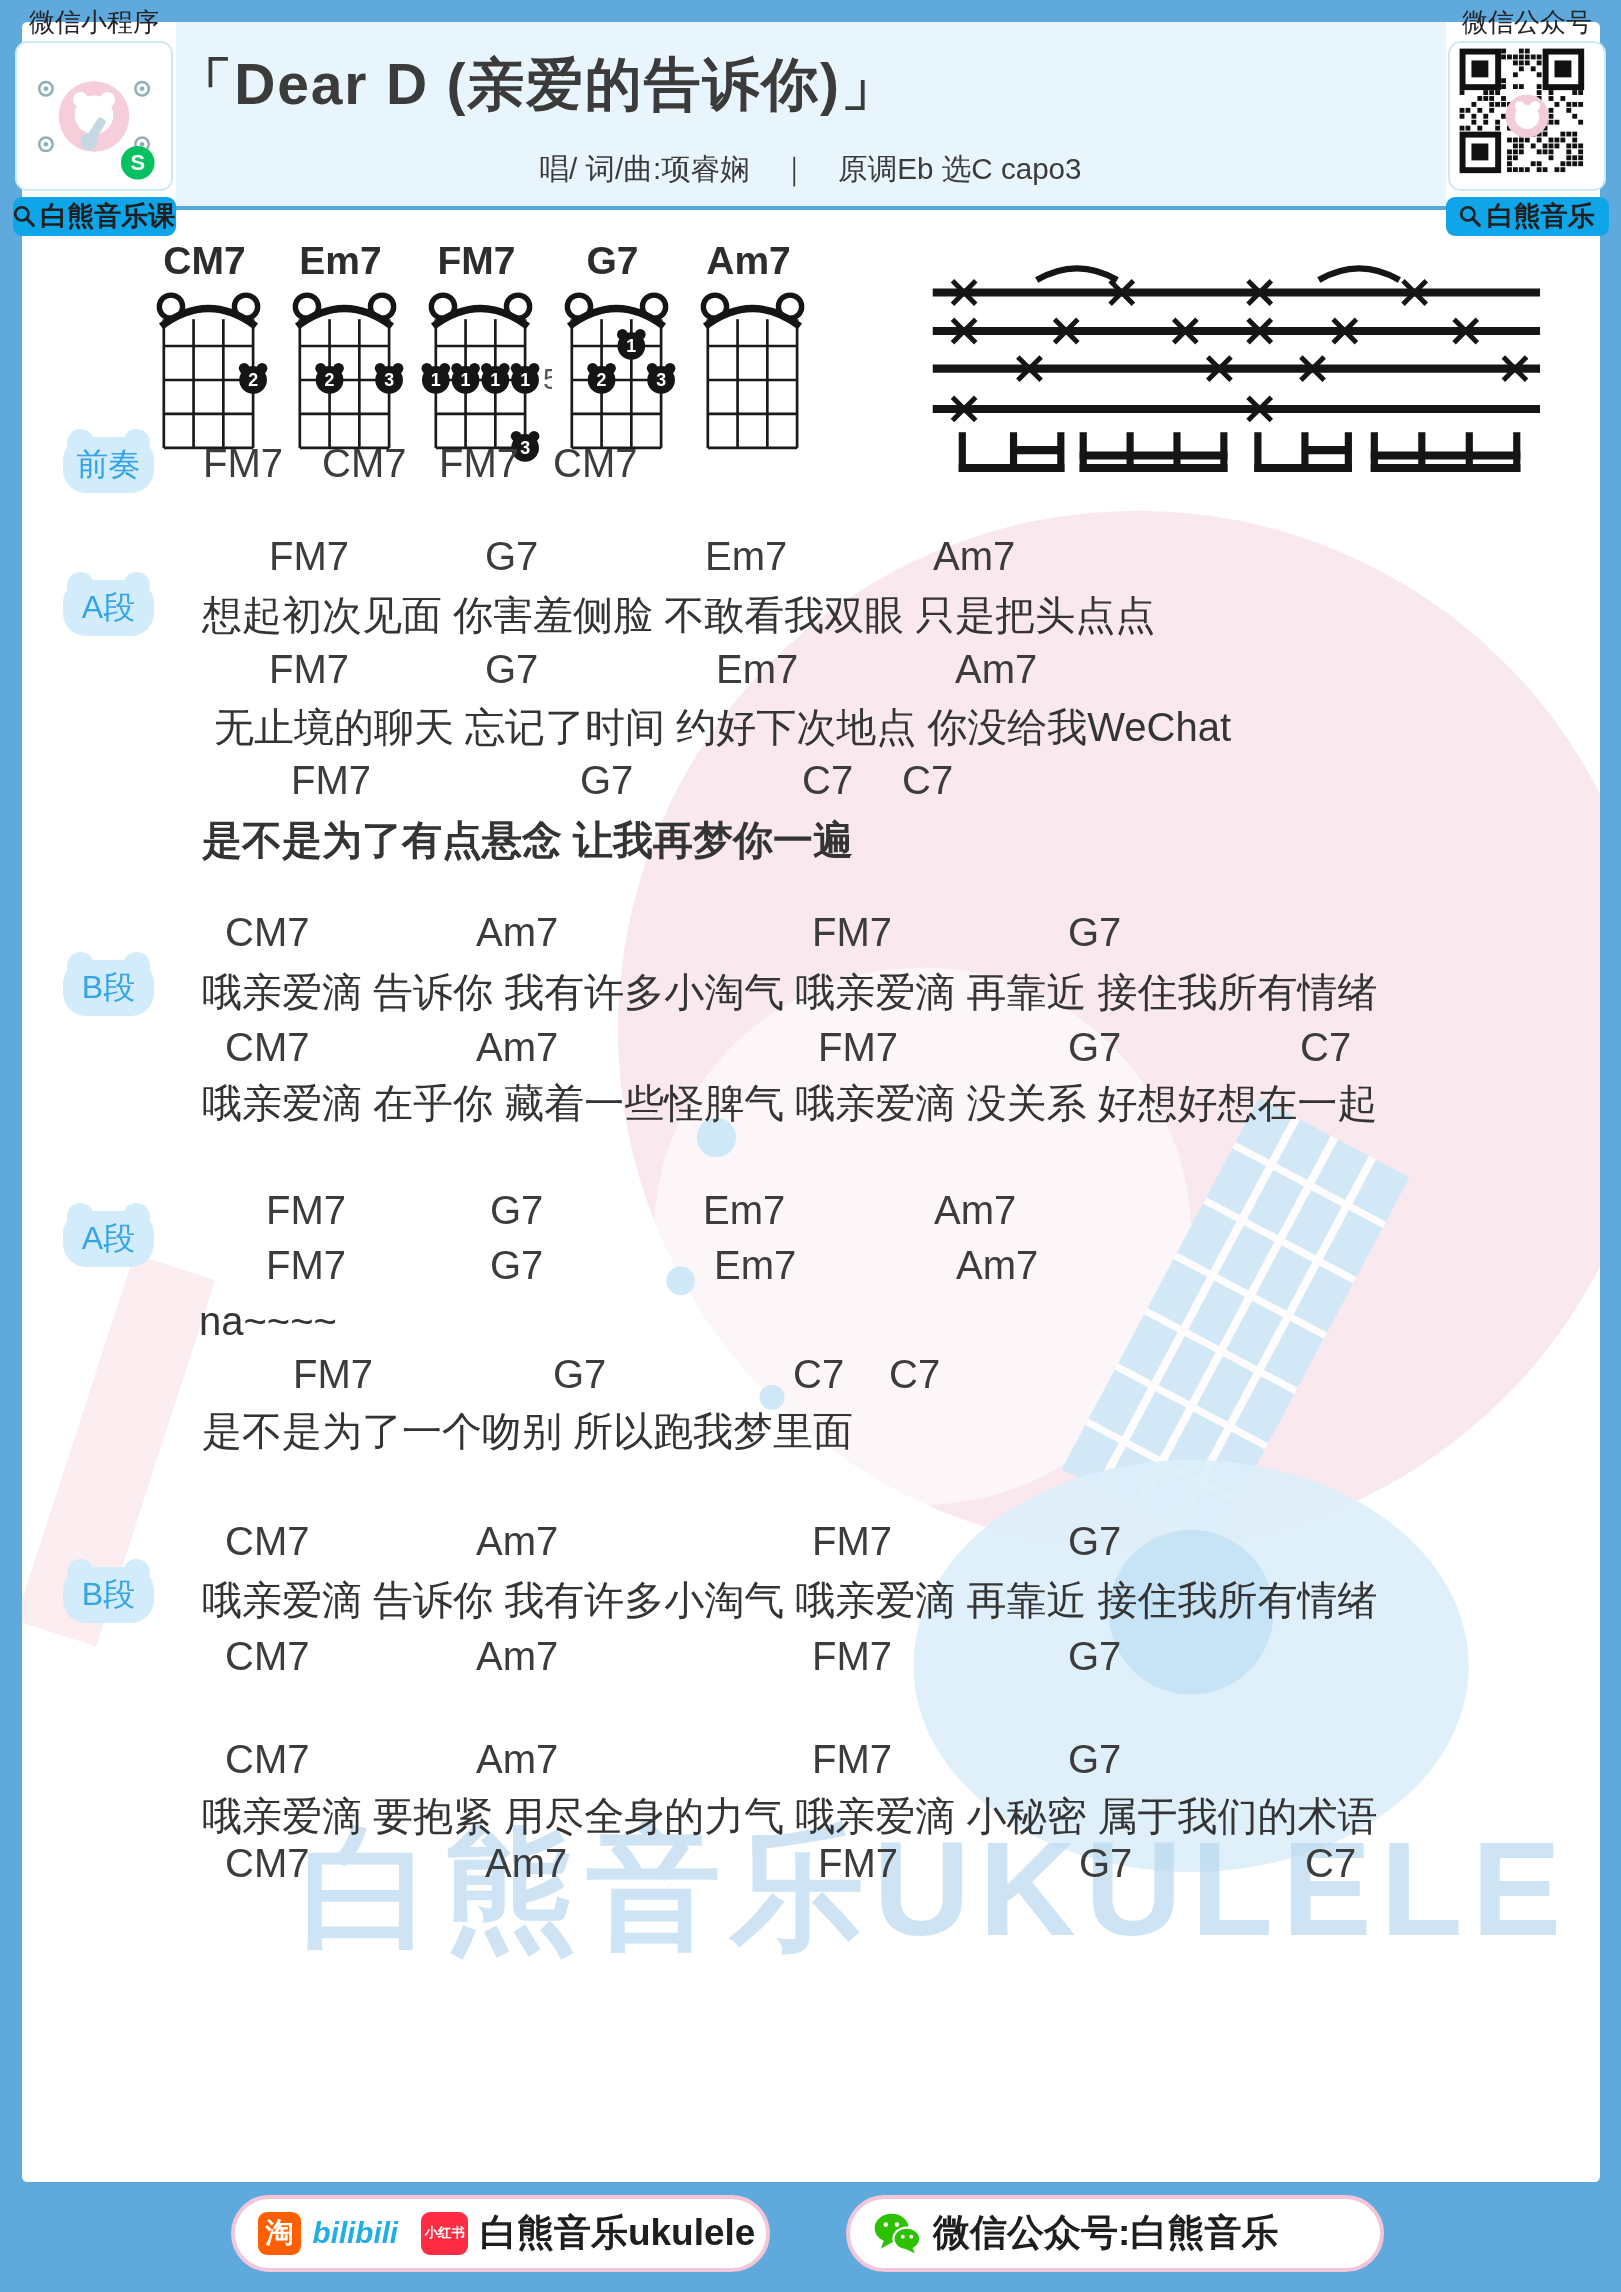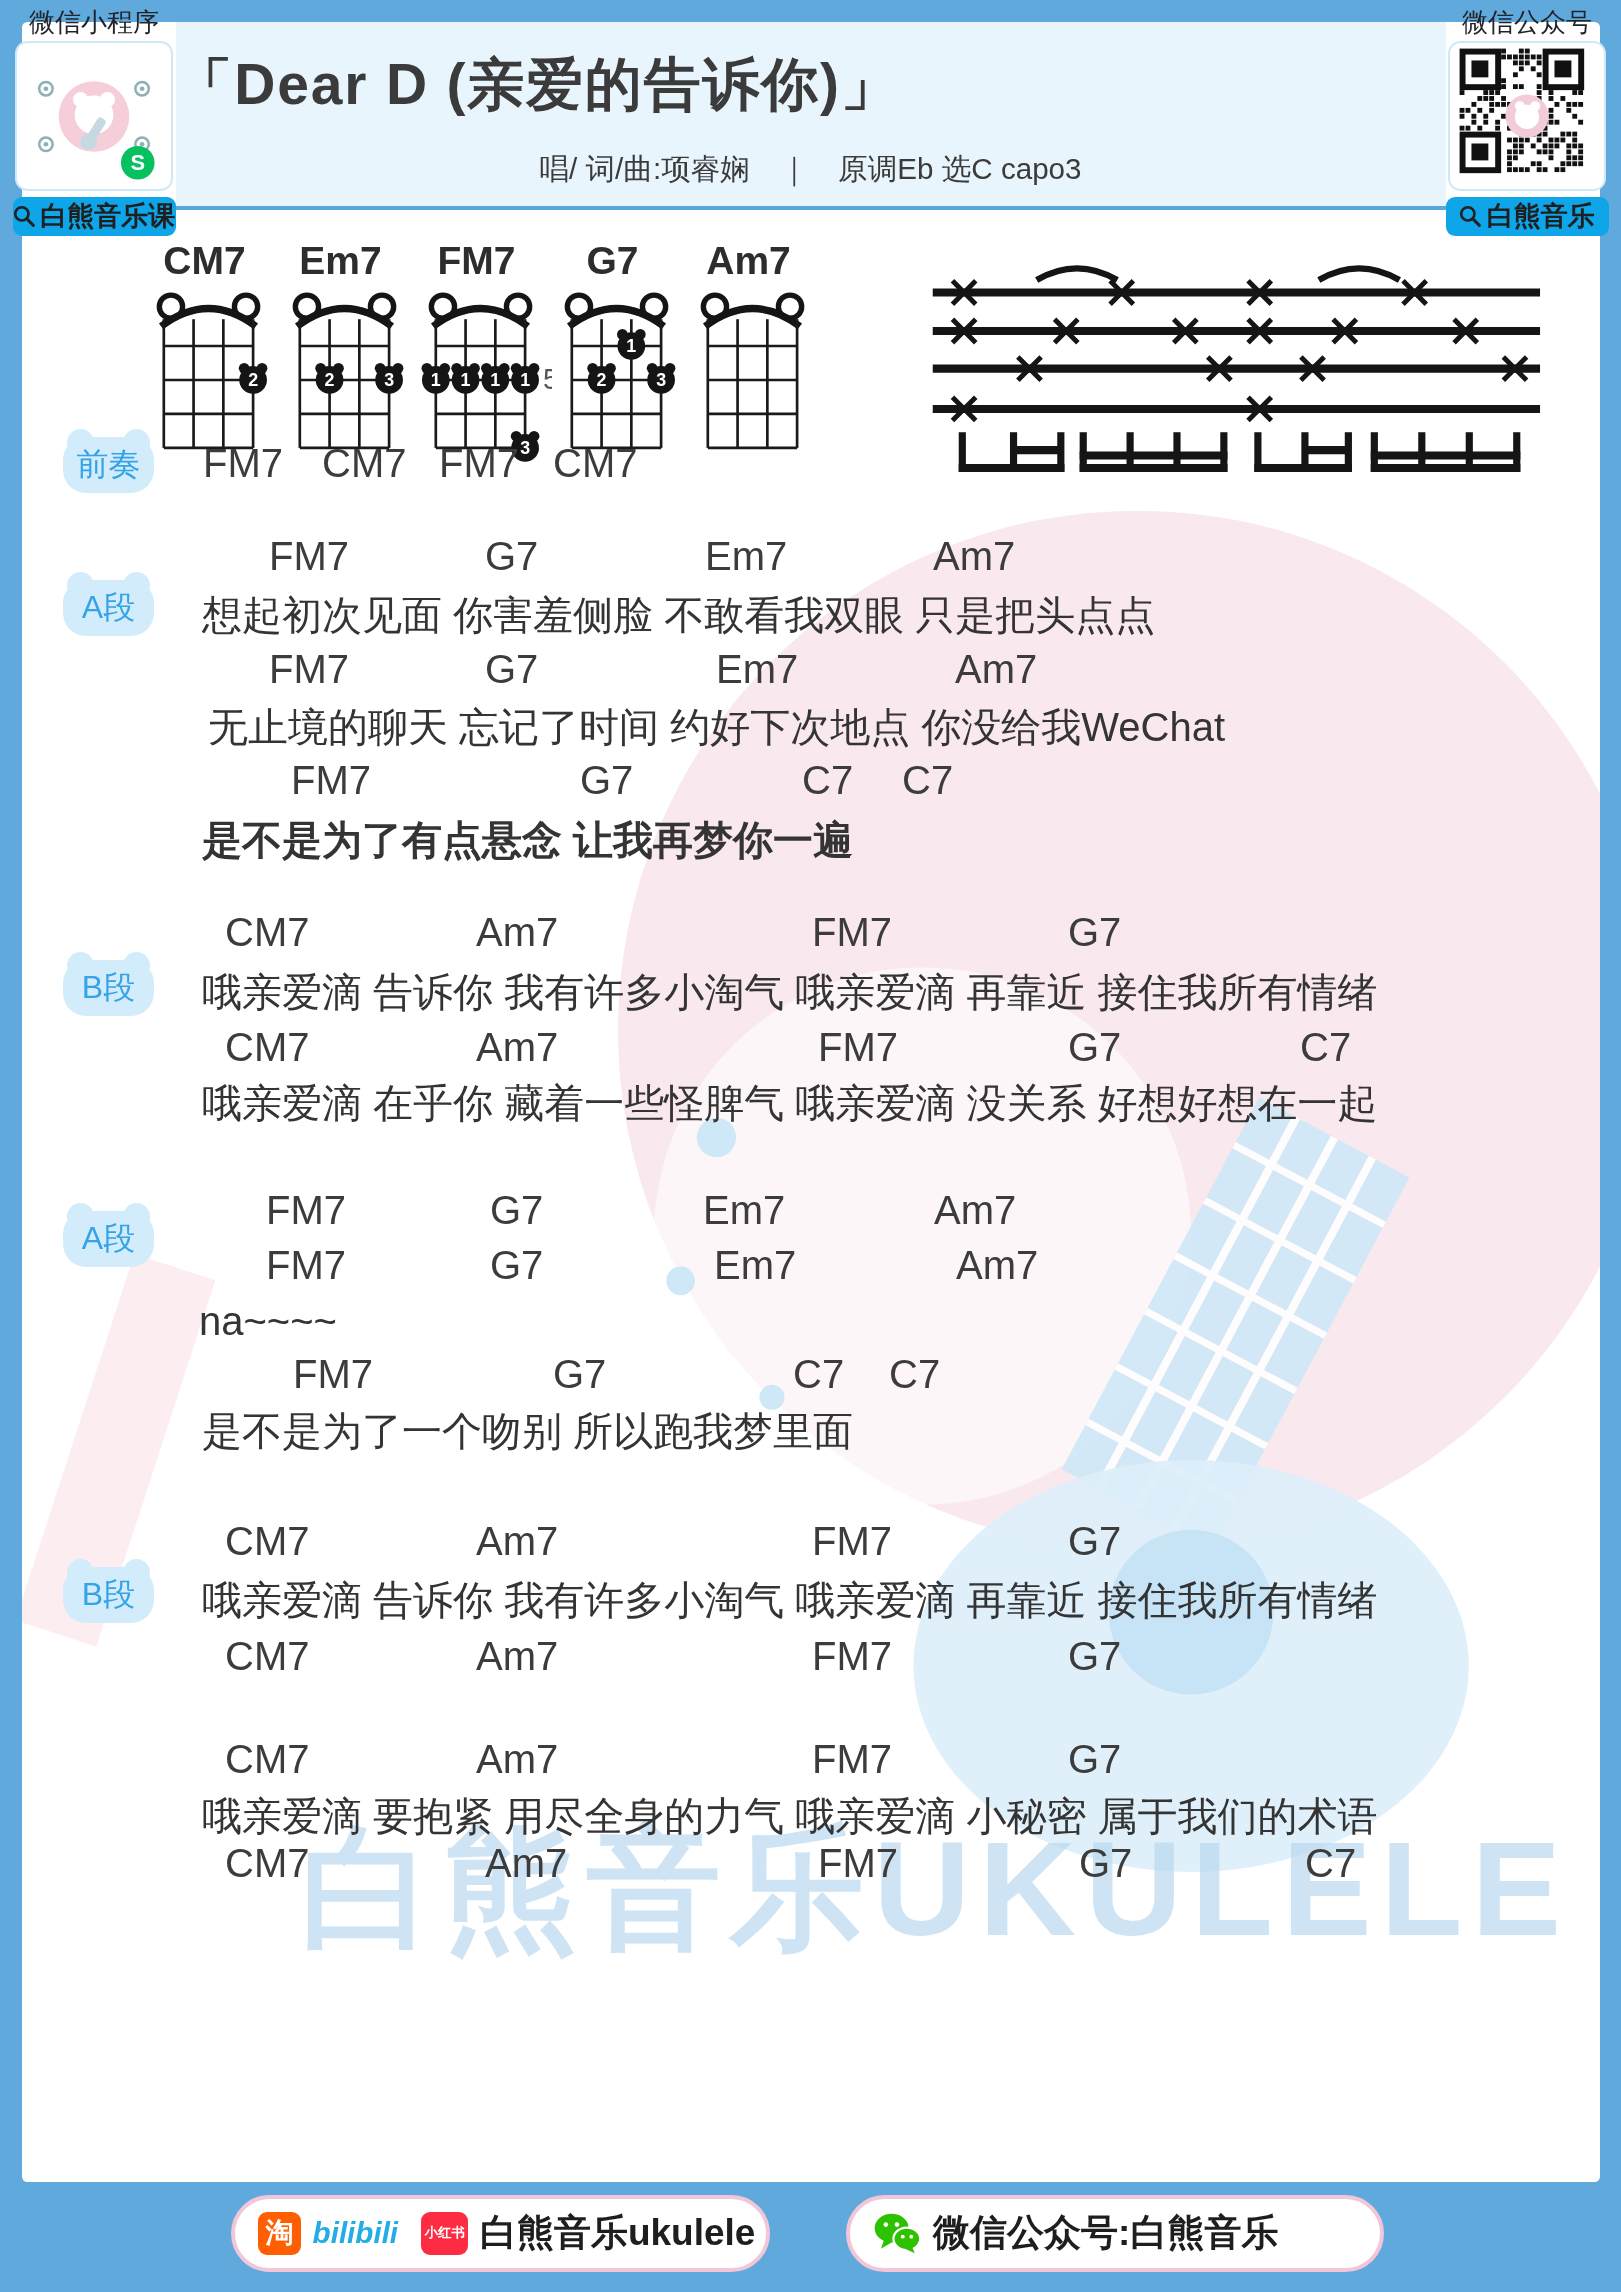--- a/index.html
+++ b/index.html
@@ -261,21 +261,21 @@
         <div class="bubble" style="top: 580px;">A段</div>
         <span class="chord" style="left: 269px; top: 534px;">FM7</span>
         <span class="chord" style="left: 485px; top: 534px;">G7</span>
         <span class="chord" style="left: 705px; top: 534px;">Em7</span>
         <span class="chord" style="left: 933px; top: 534px;">Am7</span>
         <span class="lyric" style="left: 202px; top: 588px;">想起初次见面 你害羞侧脸 不敢看我双眼 只是把头点点</span>
         <span class="chord" style="left: 269px; top: 647px;">FM7</span>
         <span class="chord" style="left: 485px; top: 647px;">G7</span>
         <span class="chord" style="left: 716px; top: 647px;">Em7</span>
         <span class="chord" style="left: 955px; top: 647px;">Am7</span>
-        <span class="lyric" style="left: 208px; top: 700px;">无止境的聊天 忘记了时间 约好下次地点 你没给我WeChat</span>
+        <span class="lyric" style="left: 214px; top: 700px;">无止境的聊天 忘记了时间 约好下次地点 你没给我WeChat</span>
         <span class="chord" style="left: 291px; top: 758px;">FM7</span>
         <span class="chord" style="left: 580px; top: 758px;">G7</span>
         <span class="chord" style="left: 802px; top: 758px;">C7</span>
         <span class="chord" style="left: 902px; top: 758px;">C7</span>
         <span class="lyric" style="left: 202px; top: 813px; font-weight: bold;">是不是为了有点悬念 让我再梦你一遍</span>
         <div class="bubble" style="top: 960px;">B段</div>
         <span class="chord" style="left: 225px; top: 910px;">CM7</span>
         <span class="chord" style="left: 476px; top: 910px;">Am7</span>
         <span class="chord" style="left: 812px; top: 910px;">FM7</span>
         <span class="chord" style="left: 1068px; top: 910px;">G7</span>

